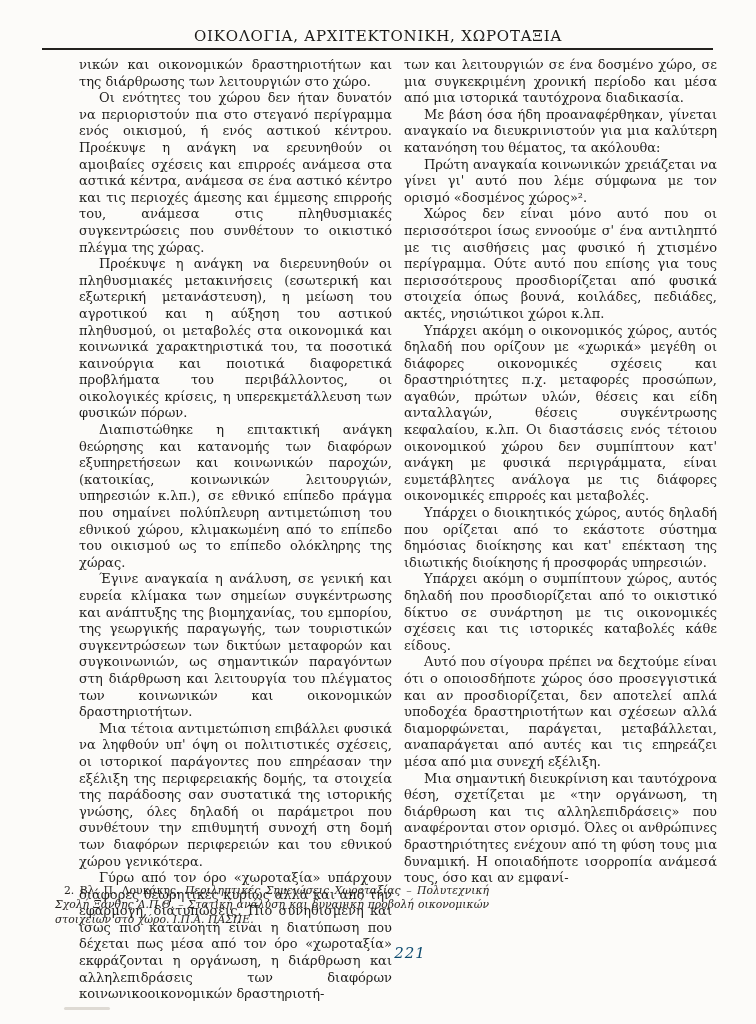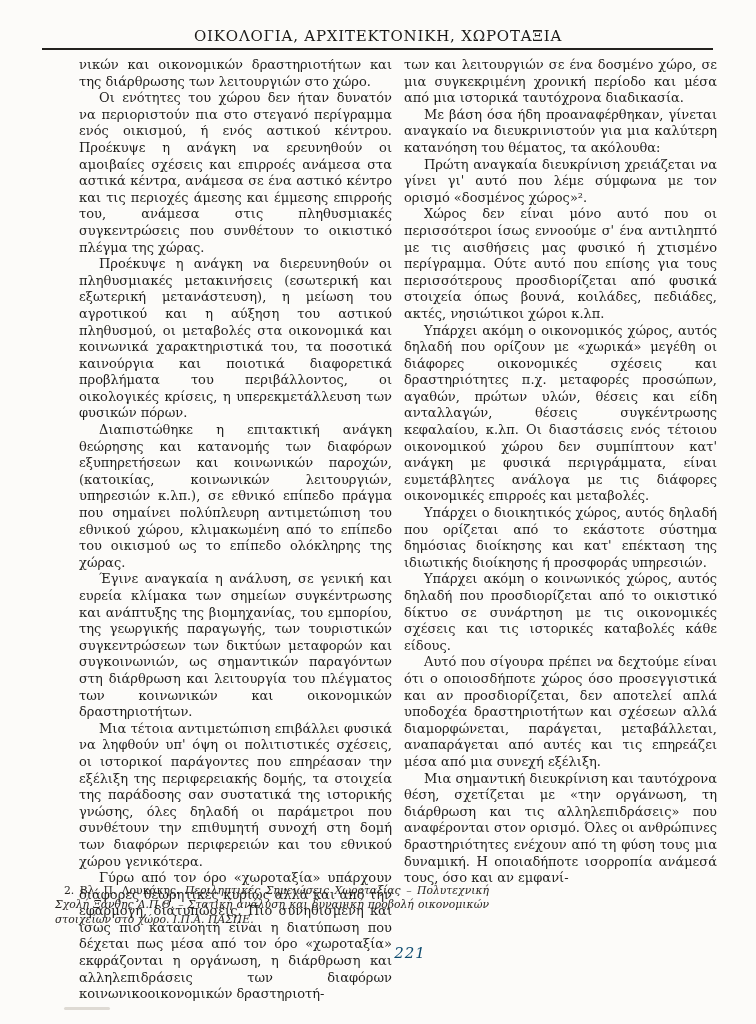--- a/index.html
+++ b/index.html
@@ -112,25 +112,25 @@
       <p>Οι ενότητες του χώρου δεν ήταν δυνατόν να περιοριστούν πια στο στεγανό περίγραμμα ενός οικισμού, ή ενός αστικού κέντρου. Προέκυψε η ανάγκη να ερευνηθούν οι αμοιβαίες σχέσεις και επιρροές ανάμεσα στα αστικά κέντρα, ανάμεσα σε ένα αστικό κέντρο και τις περιοχές άμεσης και έμμεσης επιρροής του, ανάμεσα στις πληθυσμιακές συγκεντρώσεις που συνθέτουν το οικιστικό πλέγμα της χώρας.</p>
       <p>Προέκυψε η ανάγκη να διερευνηθούν οι πληθυσμιακές μετακινήσεις (εσωτερική και εξωτερική μετανάστευση), η μείωση του αγροτικού και η αύξηση του αστικού πληθυσμού, οι μεταβολές στα οικονομικά και κοινωνικά χαρακτηριστικά του, τα ποσοτικά καινούργια και ποιοτικά διαφορετικά προβλήματα του περιβάλλοντος, οι οικολογικές κρίσεις, η υπερεκμετάλλευση των φυσικών πόρων.</p>
       <p>Διαπιστώθηκε η επιτακτική ανάγκη θεώρησης και κατανομής των διαφόρων εξυπηρετήσεων και κοινωνικών παροχών, (κατοικίας, κοινωνικών λειτουργιών, υπηρεσιών κ.λπ.), σε εθνικό επίπεδο πράγμα που σημαίνει πολύπλευρη αντιμετώπιση του εθνικού χώρου, κλιμακωμένη από το επίπεδο του οικισμού ως το επίπεδο ολόκληρης της χώρας.</p>
       <p>Έγινε αναγκαία η ανάλυση, σε γενική και ευρεία κλίμακα των σημείων συγκέντρωσης και ανάπτυξης της βιομηχανίας, του εμπορίου, της γεωργικής παραγωγής, των τουριστικών συγκεντρώσεων των δικτύων μεταφορών και συγκοινωνιών, ως σημαντικών παραγόντων στη διάρθρωση και λειτουργία του πλέγματος των κοινωνικών και οικονομικών δραστηριοτήτων.</p>
       <p>Μια τέτοια αντιμετώπιση επιβάλλει φυσικά να ληφθούν υπ' όψη οι πολιτιστικές σχέσεις, οι ιστορικοί παράγοντες που επηρέασαν την εξέλιξη της περιφερειακής δομής, τα στοιχεία της παράδοσης σαν συστατικά της ιστορικής γνώσης, όλες δηλαδή οι παράμετροι που συνθέτουν την επιθυμητή συνοχή στη δομή των διαφόρων περιφερειών και του εθνικού χώρου γενικότερα.</p>
       <p>Γύρω από τον όρο «χωροταξία» υπάρχουν διάφορες θεωρητικές κυρίως αλλά και από την εφαρμογή, διατυπώσεις. Πιο συνηθισμένη και ίσως πιο κατανοητή είναι η διατύπωση που δέχεται πως μέσα από τον όρο «χωροταξία» εκφράζονται η οργάνωση, η διάρθρωση και αλληλεπιδράσεις των διαφόρων κοινωνικοοικονομικών δραστηριοτή-</p>
     </div>
     <div class="col">
       <p class="cont">των και λειτουργιών σε ένα δοσμένο χώρο, σε μια συγκεκριμένη χρονική περίοδο και μέσα από μια ιστορικά ταυτόχρονα διαδικασία.</p>
       <p>Με βάση όσα ήδη προαναφέρθηκαν, γίνεται αναγκαίο να διευκρινιστούν για μια καλύτερη κατανόηση του θέματος, τα ακόλουθα:</p>
-      <p>Πρώτη αναγκαία διευκρίνιση χρειάζεται να γίνει γι' αυτό που λέμε σύμφωνα με τον ορισμό «δοσμένος χώρος»².</p>
+      <p>Πρώτη αναγκαία κοινωνικών χρειάζεται να γίνει γι' αυτό που λέμε σύμφωνα με τον ορισμό «δοσμένος χώρος»².</p>
       <p>Χώρος δεν είναι μόνο αυτό που οι περισσότεροι ίσως εννοούμε σ' ένα αντιληπτό με τις αισθήσεις μας φυσικό ή χτισμένο περίγραμμα. Ούτε αυτό που επίσης για τους περισσότερους προσδιορίζεται από φυσικά στοιχεία όπως βουνά, κοιλάδες, πεδιάδες, ακτές, νησιώτικοι χώροι κ.λπ.</p>
       <p>Υπάρχει ακόμη ο οικονομικός χώρος, αυτός δηλαδή που ορίζουν με «χωρικά» μεγέθη οι διάφορες οικονομικές σχέσεις και δραστηριότητες π.χ. μεταφορές προσώπων, αγαθών, πρώτων υλών, θέσεις και είδη ανταλλαγών, θέσεις συγκέντρωσης κεφαλαίου, κ.λπ. Οι διαστάσεις ενός τέτοιου οικονομικού χώρου δεν συμπίπτουν κατ' ανάγκη με φυσικά περιγράμματα, είναι ευμετάβλητες ανάλογα με τις διάφορες οικονομικές επιρροές και μεταβολές.</p>
       <p>Υπάρχει ο διοικητικός χώρος, αυτός δηλαδή που ορίζεται από το εκάστοτε σύστημα δημόσιας διοίκησης και κατ' επέκταση της ιδιωτικής διοίκησης ή προσφοράς υπηρεσιών.</p>
-      <p>Υπάρχει ακόμη ο κοινωνικός χώρος, αυτός δηλαδή που προσδιορίζεται από το οικιστικό δίκτυο σε συνάρτηση με τις οικονομικές σχέσεις και τις ιστορικές καταβολές κάθε είδους.</p>
+      <p>Υπάρχει ακόμη ο συμπίπτουν χώρος, αυτός δηλαδή που προσδιορίζεται από το οικιστικό δίκτυο σε συνάρτηση με τις οικονομικές σχέσεις και τις ιστορικές καταβολές κάθε είδους.</p>
       <p>Αυτό που σίγουρα πρέπει να δεχτούμε είναι ότι ο οποιοσδήποτε χώρος όσο προσεγγιστικά και αν προσδιορίζεται, δεν αποτελεί απλά υποδοχέα δραστηριοτήτων και σχέσεων αλλά διαμορφώνεται, παράγεται, μεταβάλλεται, αναπαράγεται από αυτές και τις επηρεάζει μέσα από μια συνεχή εξέλιξη.</p>
       <p>Μια σημαντική διευκρίνιση και ταυτόχρονα θέση, σχετίζεται με «την οργάνωση, τη διάρθρωση και τις αλληλεπιδράσεις» που αναφέρονται στον ορισμό. Όλες οι ανθρώπινες δραστηριότητες ενέχουν από τη φύση τους μια δυναμική. Η οποιαδήποτε ισορροπία ανάμεσά τους, όσο και αν εμφανί-</p>
     </div>
   </div>
 
   <div class="footnote">
     <span class="fn-ref">2. Βλ. Π. Λουκάκης. </span><span class="fn-title">Περιληπτικές Σημειώσεις Χωροταξίας – Πολυτεχνική Σχολή Ξάνθης Δ.Π.Θ. – Στατική ανάλυση και δυναμική προβολή οικονομικών στοιχείων στο χώρο. Ι.Π.Α. ΠΑΣΠΕ.</span>
   </div>
 
   <div class="page-number">221</div>

